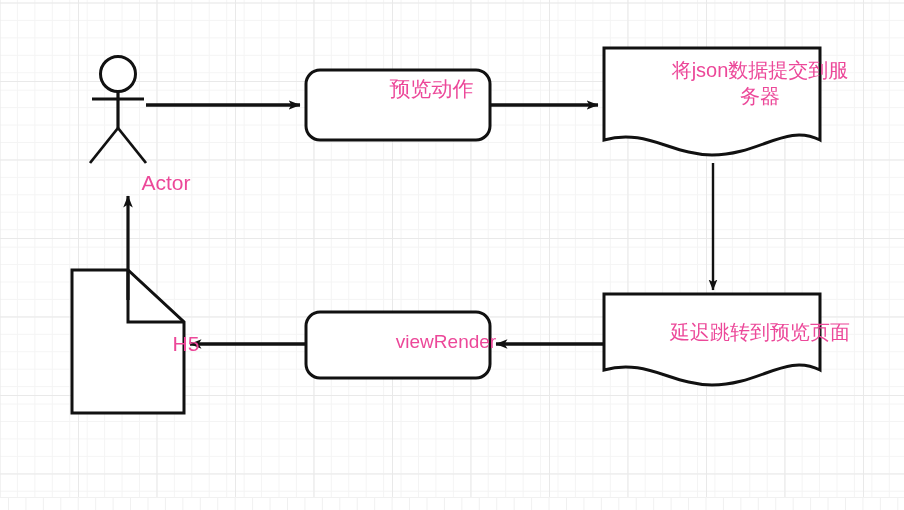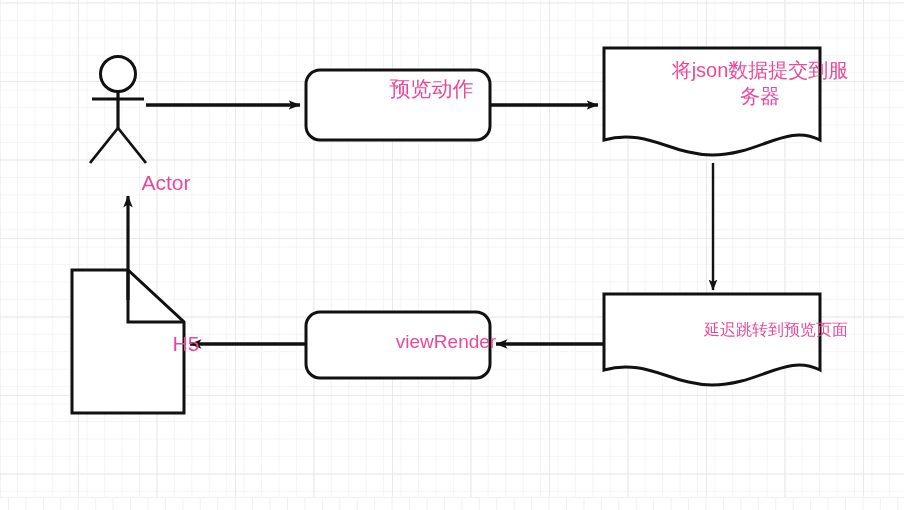--- a/index.html
+++ b/index.html
@@ -58,21 +58,21 @@
     position: absolute;
     color: #ec4899;
     text-align: center;
     line-height: 1.28;
     white-space: pre-line;
     pointer-events: none;
     margin-left: 48px;
   }
   .lbl-preview   { left: 306px; top: 76px;  width: 155px; font-size: 21px; }
   .lbl-submit    { left: 604px; top: 58px;  width: 216px; font-size: 20px; }
-  .lbl-delay     { left: 620px; top: 320px; width: 216px; font-size: 16px; }
+  .lbl-delay     { left: 604px; top: 320px; width: 216px; font-size: 20px; }
   .lbl-view      { left: 306px; top: 330px; width: 184px; font-size: 19px; }
   .lbl-h5        { left: 72px;  top: 331px; width: 132px; font-size: 21px; }
   .lbl-actor     { left: 62px;  top: 170px; width: 112px; font-size: 21px; }
 </style>
 </head>
 <body>
 
 <div id="canvas">
 
   <div id="grid-bg"></div>

